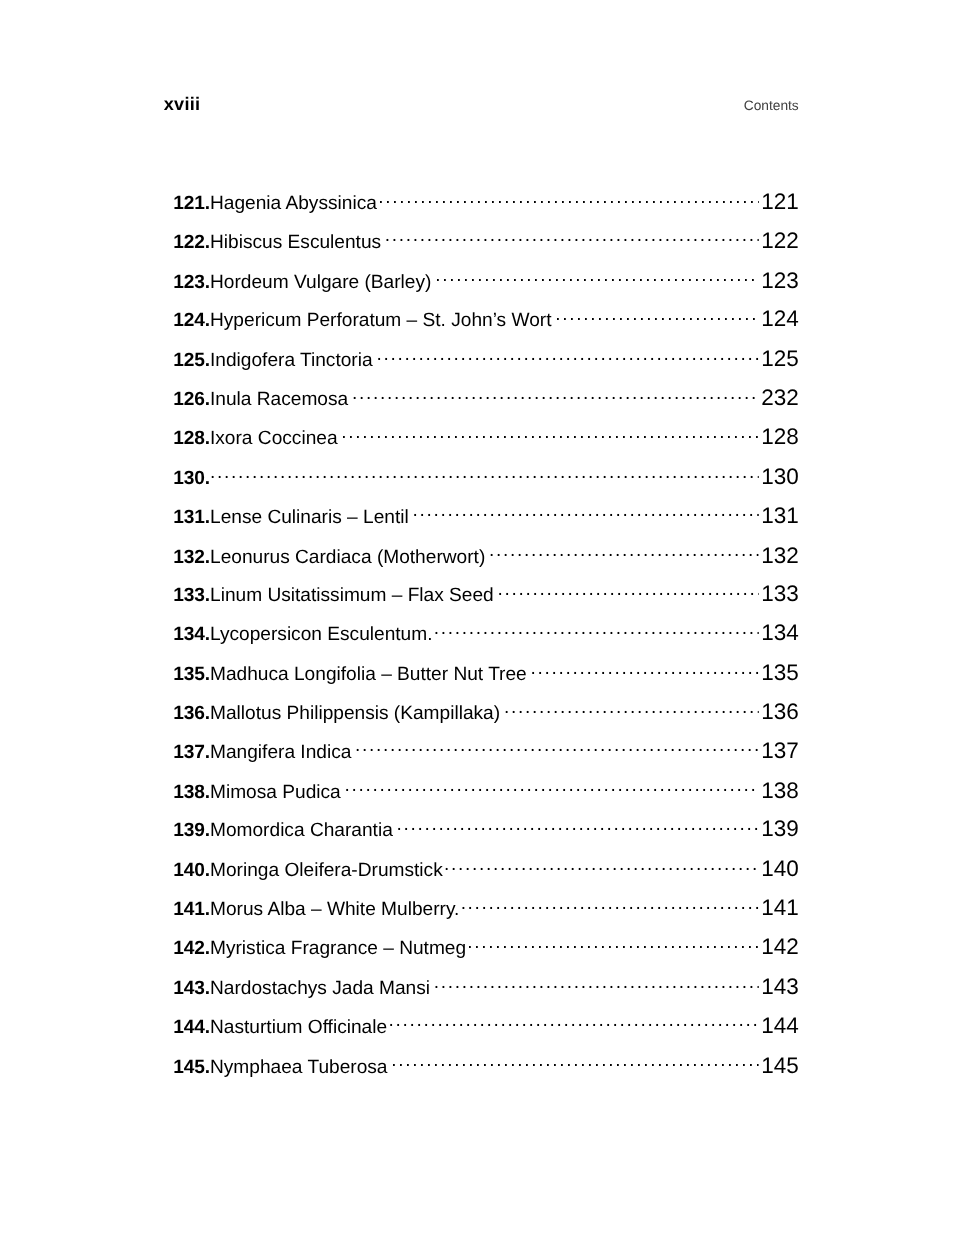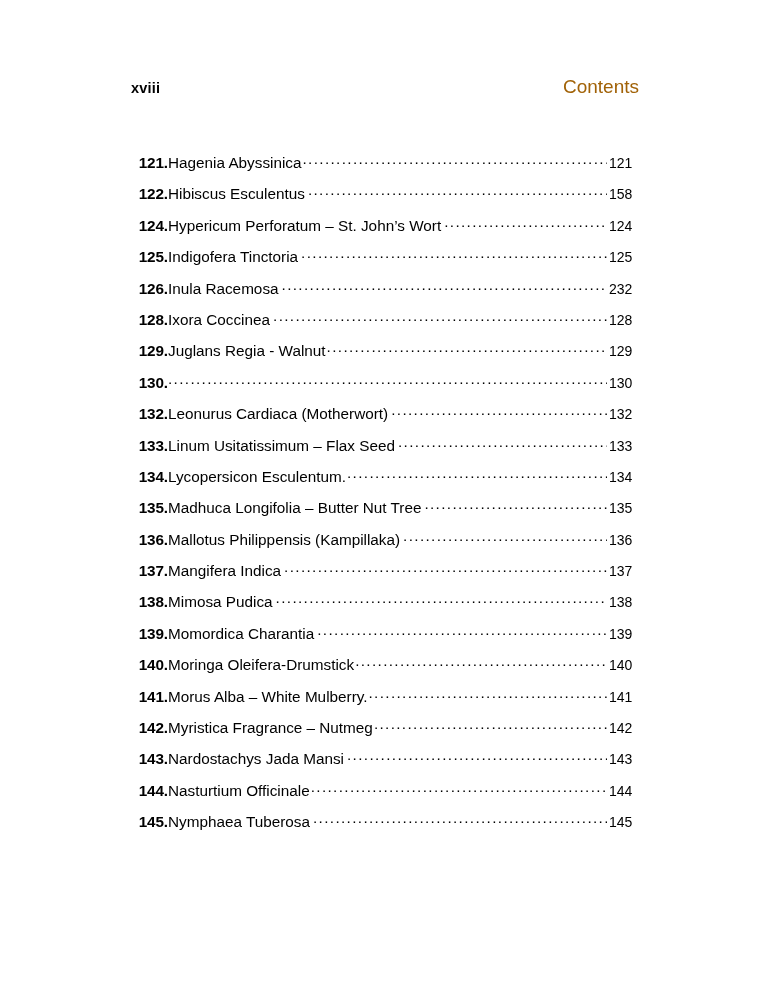--- a/index.html
+++ b/index.html
@@ -32,22 +32,22 @@
     align-items: baseline;
     justify-content: space-between;
   }
   .folio {
     font-size: 14.5px;
     font-weight: bold;
     letter-spacing: 0.2px;
     color: #000;
   }
   .header-title {
-    font-size: 19px;
-    color: #a16207;
+    font-size: 11px;
+    color: #404040;
   }
   .toc {
     position: absolute;
     left: 131px;
     top: 117px;
     width: 508px;
   }
   .toc-row {
     display: flex;
     align-items: baseline;
@@ -80,22 +80,22 @@
     left: 0;
     bottom: 0;
     font-size: 15.3px;
     letter-spacing: 1.35px;
     color: #000;
     white-space: nowrap;
   }
   .pagenum {
     flex: 0 0 auto;
     min-width: 30px;
-    text-align: left;
-    font-size: 14px;
+    text-align: center;
+    font-size: 18px;
   }
   
   .tight .title { padding-right: 1px; }
 </style>
 </head>
 <body>
 
 <div class="page">
 
   <div class="header">
@@ -107,21 +107,27 @@
       <div class="toc-row tight">
         <span class="num">121.</span>
         <span class="title">Hagenia Abyssinica</span>
         <span class="leader"></span>
         <span class="pagenum">121</span>
       </div>
       <div class="toc-row">
         <span class="num">122.</span>
         <span class="title">Hibiscus Esculentus</span>
         <span class="leader"></span>
-        <span class="pagenum">158</span>
+        <span class="pagenum">122</span>
+      </div>
+      <div class="toc-row">
+        <span class="num">123.</span>
+        <span class="title">Hordeum Vulgare (Barley)</span>
+        <span class="leader"></span>
+        <span class="pagenum">123</span>
       </div>
       <div class="toc-row">
         <span class="num">124.</span>
         <span class="title">Hypericum Perforatum – St. John’s Wort</span>
         <span class="leader"></span>
         <span class="pagenum">124</span>
       </div>
       <div class="toc-row">
         <span class="num">125.</span>
         <span class="title">Indigofera Tinctoria</span>
@@ -134,29 +140,29 @@
         <span class="leader"></span>
         <span class="pagenum">232</span>
       </div>
       <div class="toc-row">
         <span class="num">128.</span>
         <span class="title">Ixora Coccinea</span>
         <span class="leader"></span>
         <span class="pagenum">128</span>
       </div>
       <div class="toc-row tight">
-        <span class="num">129.</span>
-        <span class="title">Juglans Regia - Walnut</span>
-        <span class="leader"></span>
-        <span class="pagenum">129</span>
-      </div>
-      <div class="toc-row tight">
         <span class="num">130.</span>
         <span class="leader"></span>
         <span class="pagenum">130</span>
+      </div>
+      <div class="toc-row">
+        <span class="num">131.</span>
+        <span class="title">Lense Culinaris – Lentil</span>
+        <span class="leader"></span>
+        <span class="pagenum">131</span>
       </div>
       <div class="toc-row">
         <span class="num">132.</span>
         <span class="title">Leonurus Cardiaca (Motherwort)</span>
         <span class="leader"></span>
         <span class="pagenum">132</span>
       </div>
       <div class="toc-row">
         <span class="num">133.</span>
         <span class="title">Linum Usitatissimum – Flax Seed</span>

